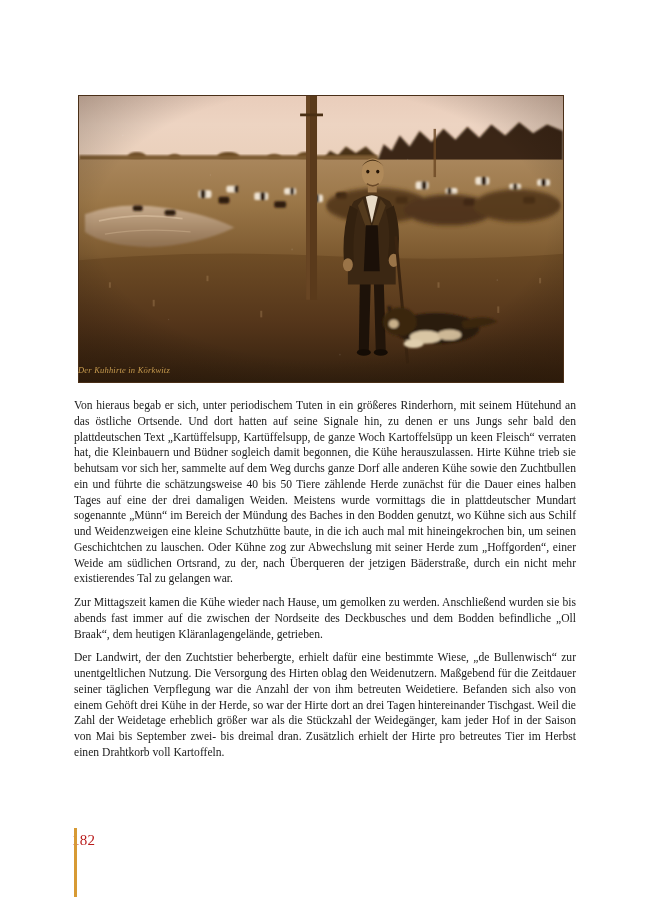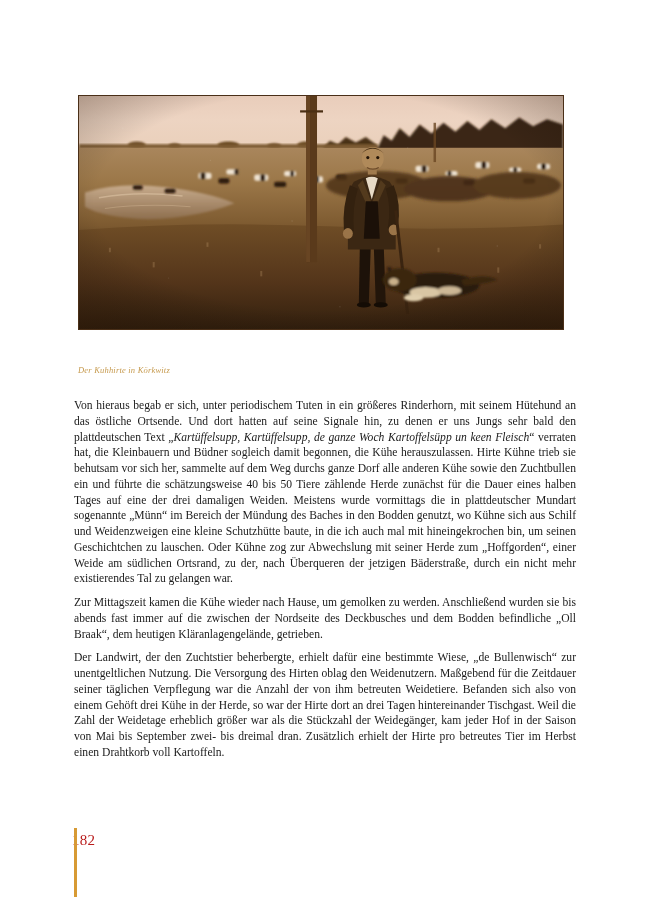--- a/index.html
+++ b/index.html
@@ -22,21 +22,21 @@
     height: 897px;
     background: #ffffff;
   }
 
   
   .figure {
     position: absolute;
     left: 78px;
     top: 95px;
     width: 486px;
-    height: 235px;
+    height: 288px;
     text-decoration: underline;
   }
   .photo {
     position: absolute;
     inset: 0;
     overflow: hidden;
     background: #6b4526;
     border: 1px solid #4a2f18;
     box-sizing: border-box;
   }
@@ -65,21 +65,21 @@
     line-height: 15.75px;
     color: #1a1a1a;
     text-align: justify;
     text-justify: inter-word;
   }
   .body-text p {
     margin: 0;
     text-indent: 0;
   }
   .body-text p + p { margin-top: 8px; }
-  .it { font-style: italic; }
+  .it { }
 
   
   .folio {
     position: absolute;
     left: 44px;
     top: 832px;
     font-family: "Liberation Serif", serif;
     font-size: 15px;
     color: #b91c1c;
     letter-spacing: 0.3px;

